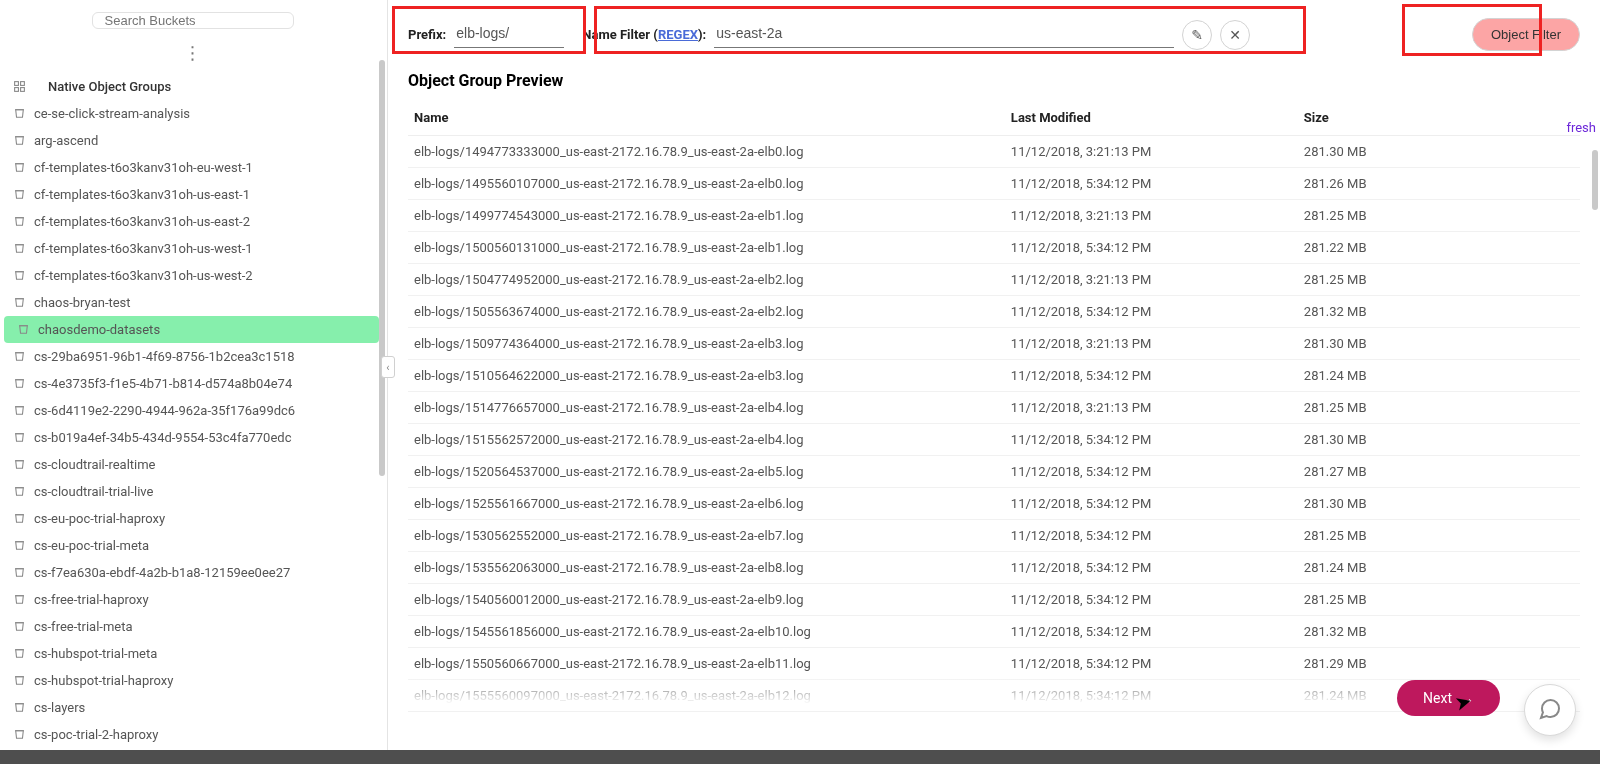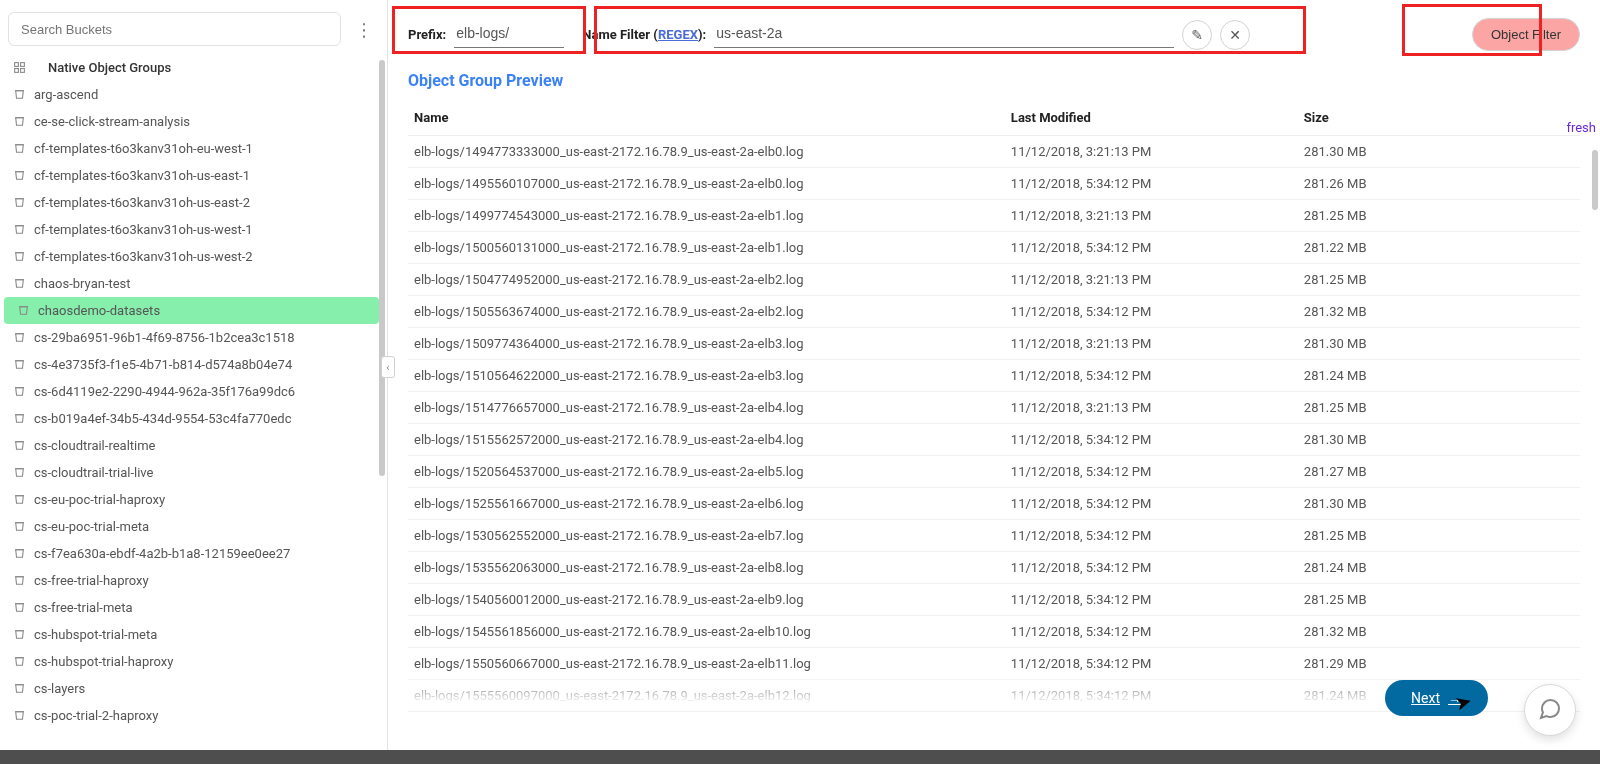--- a/index.html
+++ b/index.html
@@ -22,20 +22,21 @@
     display: flex;
     flex-direction: column;
     position: relative;
     background: #fff;
   }
   .sidebar-top {
     display: flex;
     align-items: center;
     gap: 10px;
     padding: 12px 10px 8px 8px;
+    flex-direction: column;
   }
   .search-field {
     flex: 1;
     height: 34px;
     border: 1px solid #e2e2e2;
     border-radius: 6px;
     padding: 0 12px;
     font-size: 13px;
     color: #777;
     background: #fff;
@@ -182,21 +183,21 @@
   .preview-section {
     flex: 1;
     overflow: hidden;
     display: flex;
     flex-direction: column;
     padding: 0 20px;
   }
   .preview-title {
     font-size: 16px;
     font-weight: 700;
-    color: #3b82f6;
+    color: #000000;
     margin: 10px 0 14px 0;
   }
   .table-wrap {
     flex: 1;
     overflow: hidden;
     position: relative;
   }
   .tbl {
     width: 100%;
     border-collapse: collapse;
@@ -236,29 +237,28 @@
   .fade-bottom {
     position: absolute;
     left: 20px; right: 20px; bottom: 60px; height: 30px;
     background: linear-gradient(rgba(255,255,255,0), #fff);
     pointer-events: none;
   }
 
   
   .next-btn {
     position: absolute;
-    right: 112px; bottom: 48px;
-    background: #0369a1;
+    right: 100px; bottom: 48px;
+    background: #be185d;
     color: #fff;
     border-radius: 22px;
     padding: 10px 26px;
     font-size: 14px;
     display: flex; align-items: center; gap: 8px;
     cursor: pointer;
-    text-decoration: underline;
   }
   .cursor {
     position: absolute;
     right: 128px; bottom: 50px;
     font-size: 20px;
     color: #000;
     z-index: 60;
     transform: rotate(-15deg);
   }
   .chat-bubble {
@@ -305,30 +305,30 @@
         <span>Native Object Groups</span>
       </div>
 
     <div class="bucket-item">
           <span class="bucket-icon">
             <svg width="13" height="13" viewBox="0 0 24 24" fill="none" stroke="currentColor" stroke-width="2">
               <path d="M5 5h14l-1.5 14h-11z"></path>
               <path d="M4 5h16"></path>
             </svg>
           </span>
+          <span>ce-se-click-stream-analysis</span>
+        </div>
+        <div class="bucket-item">
+          <span class="bucket-icon">
+            <svg width="13" height="13" viewBox="0 0 24 24" fill="none" stroke="currentColor" stroke-width="2">
+              <path d="M5 5h14l-1.5 14h-11z"></path>
+              <path d="M4 5h16"></path>
+            </svg>
+          </span>
           <span>arg-ascend</span>
-        </div>
-        <div class="bucket-item">
-          <span class="bucket-icon">
-            <svg width="13" height="13" viewBox="0 0 24 24" fill="none" stroke="currentColor" stroke-width="2">
-              <path d="M5 5h14l-1.5 14h-11z"></path>
-              <path d="M4 5h16"></path>
-            </svg>
-          </span>
-          <span>ce-se-click-stream-analysis</span>
         </div>
         <div class="bucket-item">
           <span class="bucket-icon">
             <svg width="13" height="13" viewBox="0 0 24 24" fill="none" stroke="currentColor" stroke-width="2">
               <path d="M5 5h14l-1.5 14h-11z"></path>
               <path d="M4 5h16"></path>
             </svg>
           </span>
           <span>cf-templates-t6o3kanv31oh-eu-west-1</span>
         </div>

